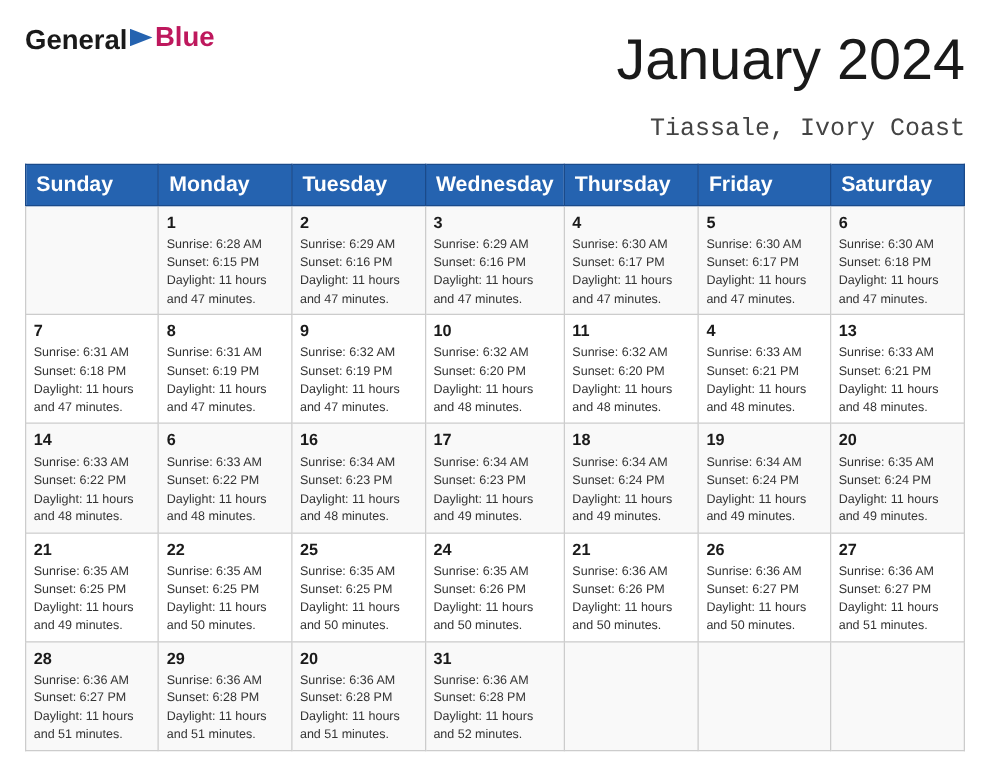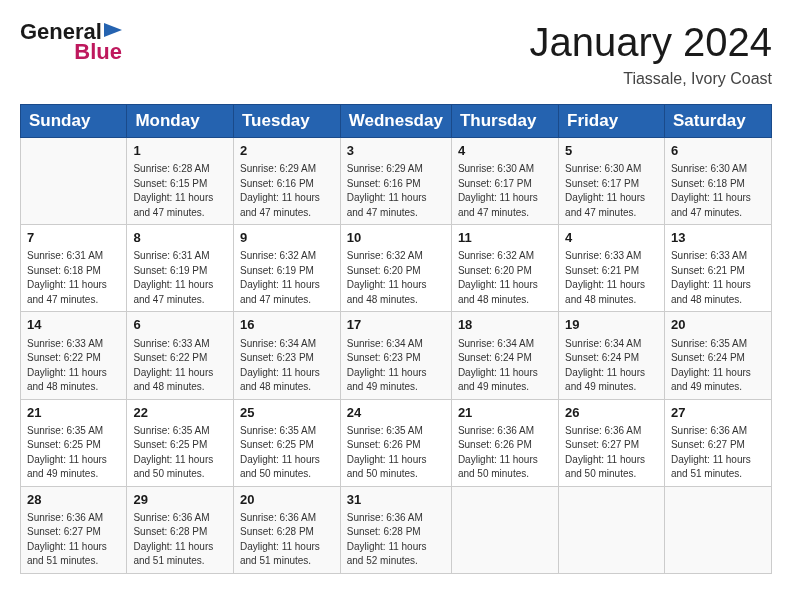--- a/index.html
+++ b/index.html
@@ -11,41 +11,42 @@
       padding: 20px;
     }
     .header {
       display: flex;
       justify-content: space-between;
       align-items: flex-start;
       margin-bottom: 16px;
     }
     .logo {
       display: flex;
-      flex-direction: column;
-      align-items: flex-end;
+      flex-direction: row;
+      align-items: center;
     }
     .logo-text {
       font-size: 22px;
       font-weight: bold;
       color: #1a1a1a;
       line-height: 1.1;
     }
     .title-block {
       text-align: right;
     }
     .month-year {
-      font-size: 40px;
+      font-size: 46px;
       font-weight: normal;
       color: #1a1a1a;
     }
     .location {
-      font-size: 16px;
+      font-size: 20px;
       color: #444;
-      margin-top: 5px;
+      margin-top: 18px;
+      font-family: Liberation Mono, monospace;
     }
     table {
       width: 100%;
       border-collapse: collapse;
       font-size: 11px;
     }
     thead tr th {
       background-color: #2563b0;
       color: #fff;
       padding: 6px 8px;

